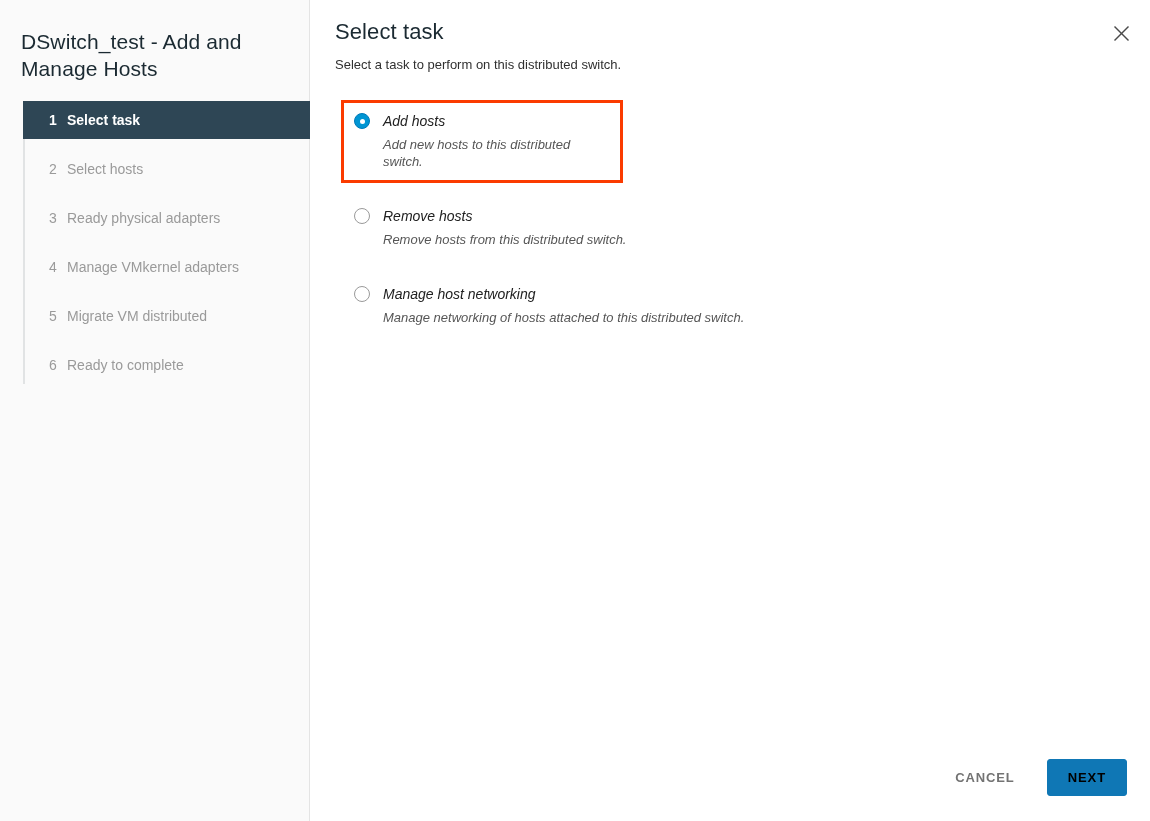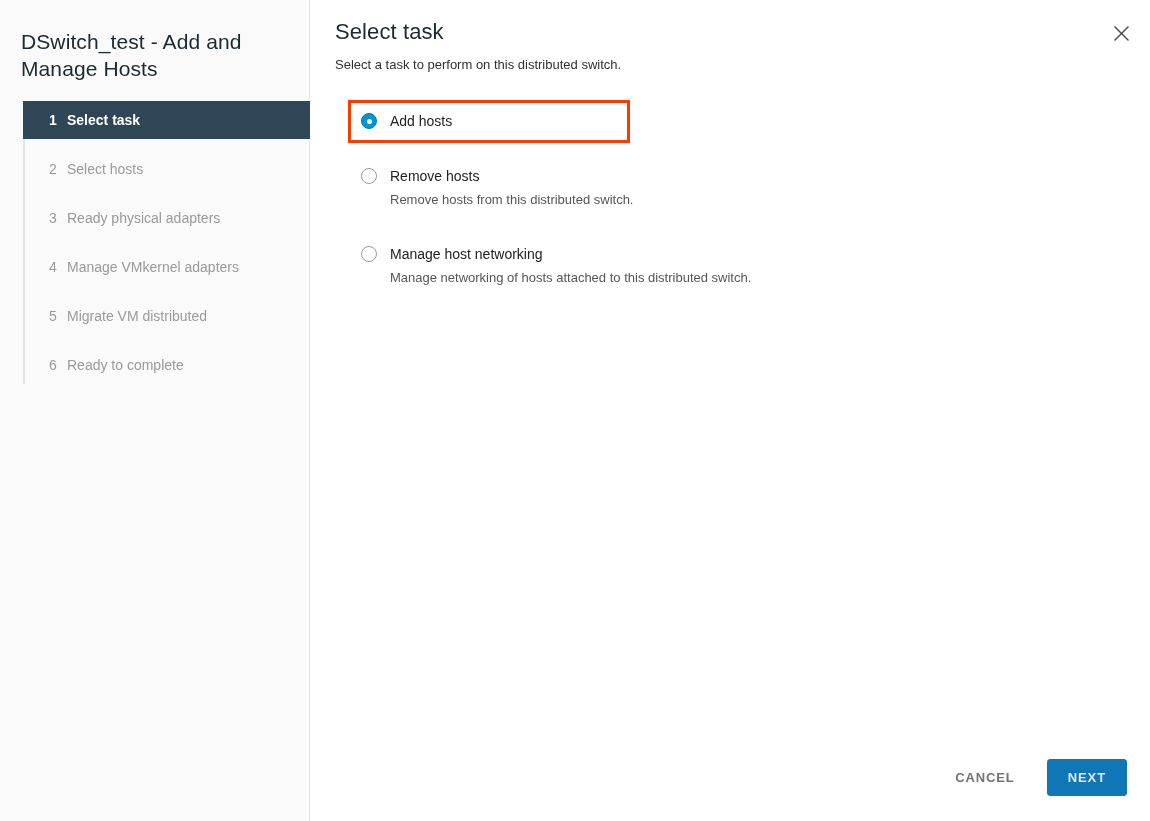--- a/index.html
+++ b/index.html
@@ -125,23 +125,24 @@
   .page-subtitle {
     position: absolute;
     left: 25px;
     top: 57px;
     font-size: 13px;
     color: #303030;
   }
 
   .options {
     position: absolute;
-    left: 41px;
+    left: 34px;
     top: 100px;
     width: 700px;
+    font-style: italic;
   }
 
   .option {
     position: relative;
     padding: 9px 10px 10px 10px;
     box-sizing: border-box;
     border: 3px solid transparent;
     margin-left: -3px;
   }
   .option.highlighted {
@@ -217,21 +218,21 @@
     border: none;
     padding: 9px 14px;
     cursor: pointer;
     font-family: "Liberation Sans", sans-serif;
   }
 
   .btn-next {
     font-size: 13px;
     font-weight: bold;
     letter-spacing: 0.9px;
-    color: #e5e5e5;
+    color: #000000;
     background: #0f77b5;
     border: 1px solid #0f77b5;
     border-radius: 3px;
     padding: 10px 20px;
     margin-left: 18px;
     cursor: pointer;
     font-family: "Liberation Sans", sans-serif;
   }
 </style>
 </head>
@@ -289,20 +290,21 @@
     <div class="page-title">Select task</div>
     <div class="page-subtitle">Select a task to perform on this distributed switch.</div>
 
     <div class="options">
 
       <div class="option highlighted">
         <div class="option-main">
           <span class="radio checked"></span>
           <span class="option-label">Add hosts</span>
         </div>
+        <div class="option-desc">Add new hosts to this distributed switch.</div>
       </div>
 
       <div class="option spaced">
         <div class="option-main">
           <span class="radio"></span>
           <span class="option-label">Remove hosts</span>
         </div>
         <div class="option-desc">Remove hosts from this distributed switch.</div>
       </div>
 

